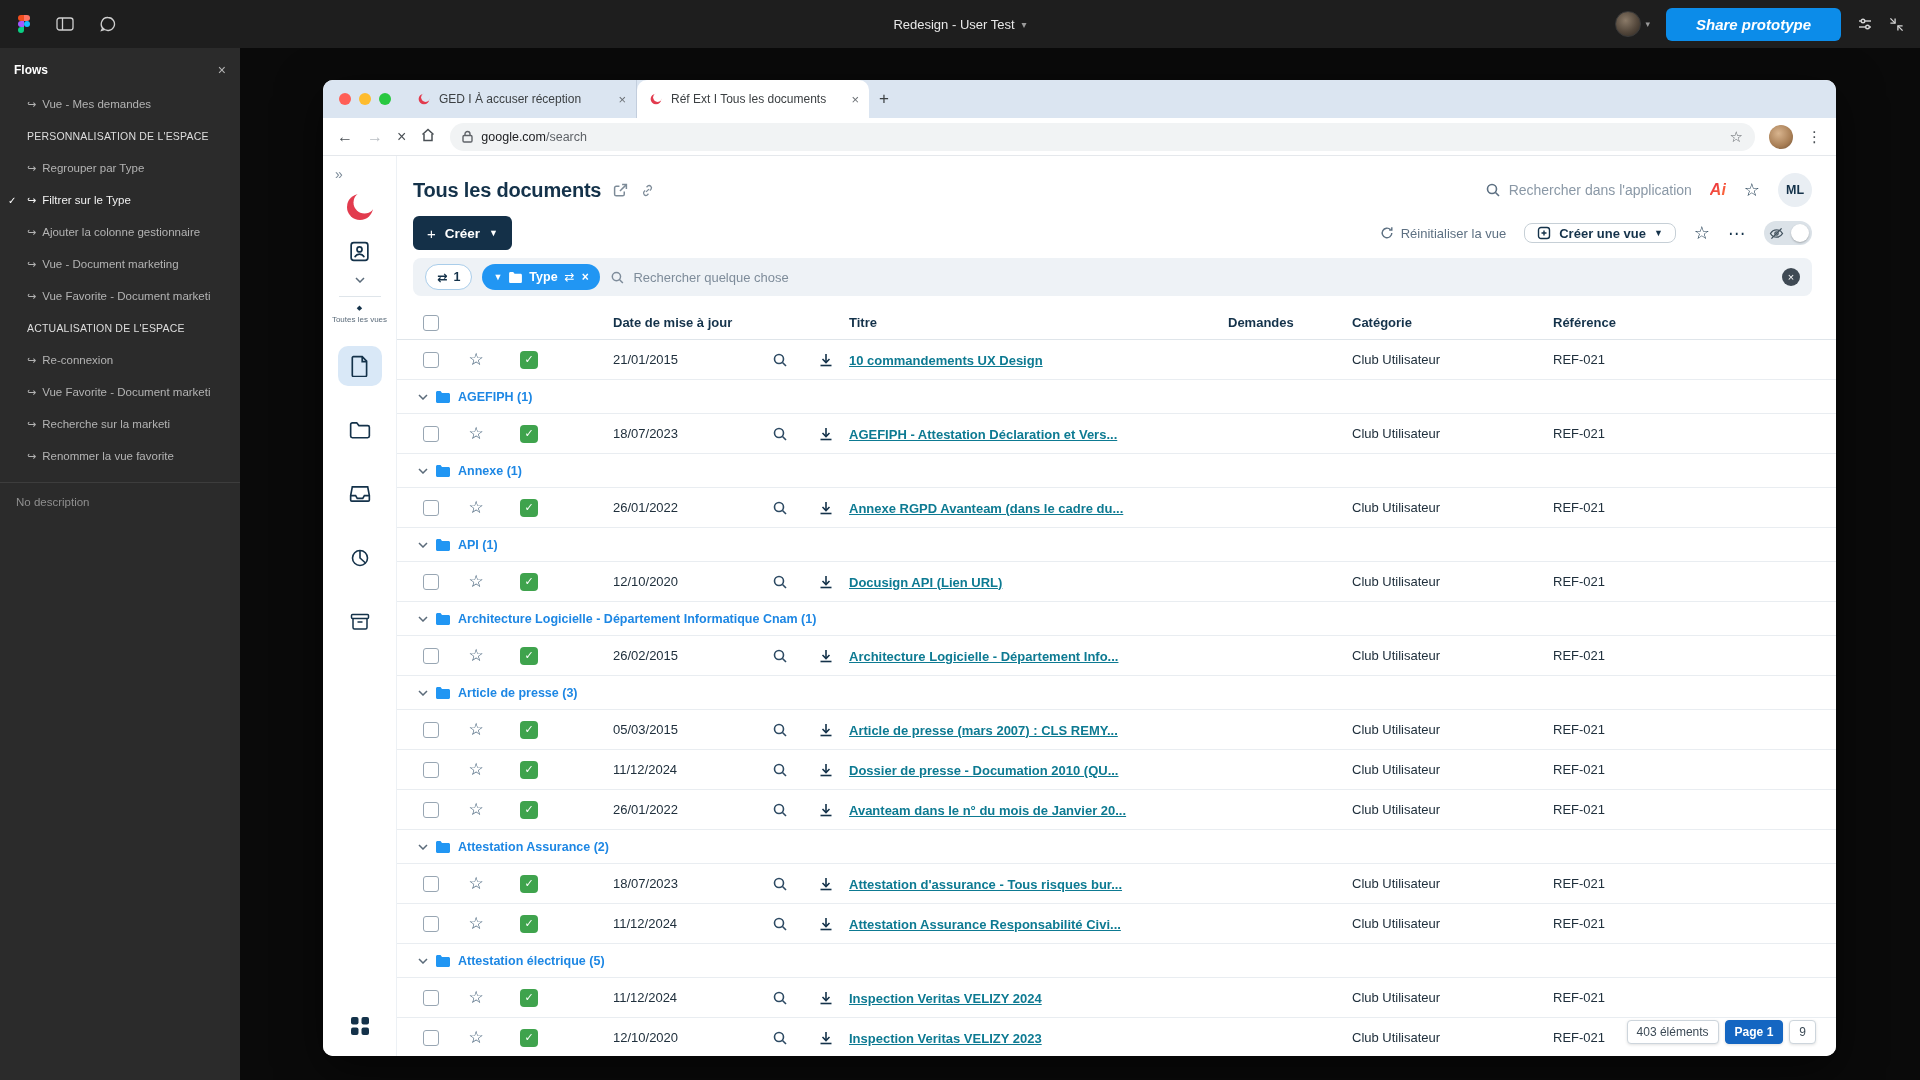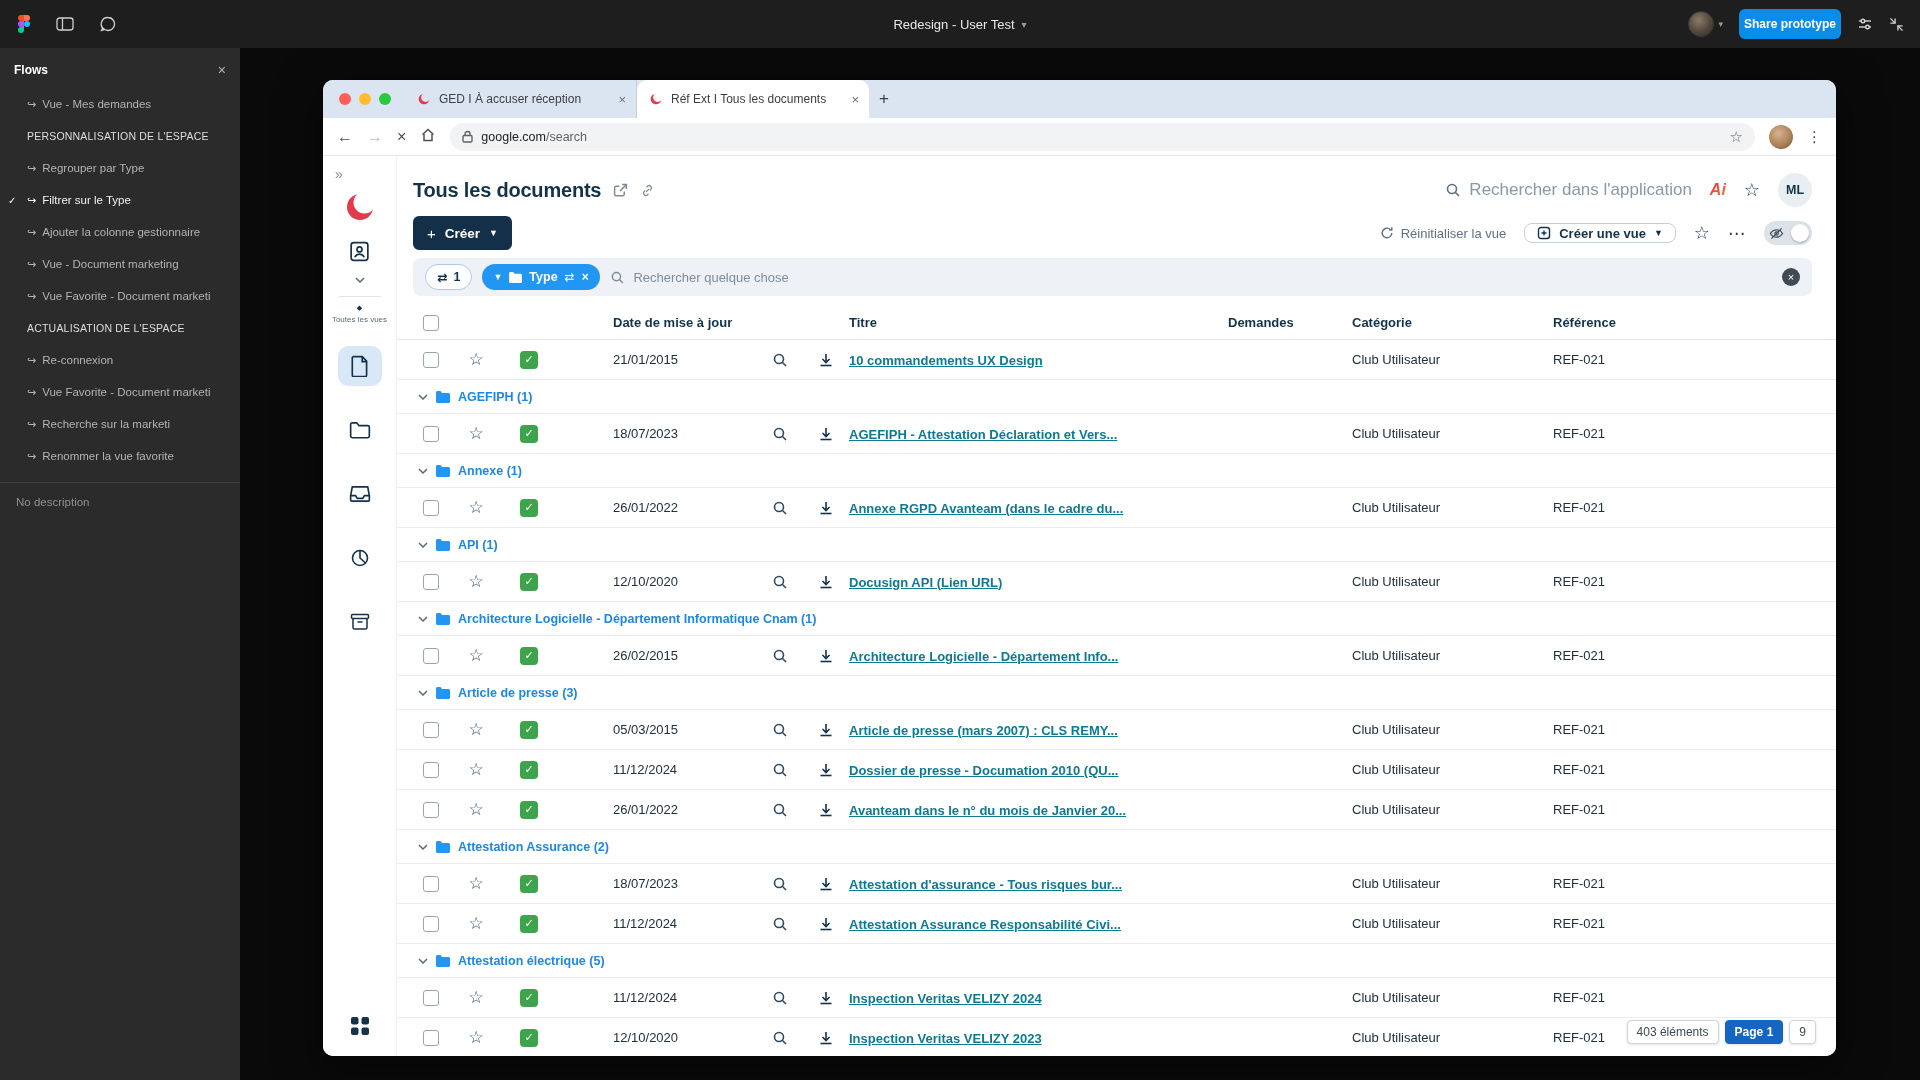--- a/index.html
+++ b/index.html
@@ -12,22 +12,22 @@
   .fg-left { display:flex; align-items:center; gap:26px; padding-left:18px; }
   .fg-iconbtn { display:flex; align-items:center; justify-content:center; cursor:pointer; }
   .fg-center { position:absolute; left:50%; transform:translateX(-50%); display:flex; align-items:center; gap:7px;
     color:#e8e8e8; font-size:13px; }
   .fg-center .chev { color:#9a9a9a; font-size:10px; }
   .fg-right { margin-left:auto; display:flex; align-items:center; gap:16px; padding-right:16px; }
   .fg-avatar-wrap { display:flex; align-items:center; gap:4px; }
   .fg-avatar { width:26px; height:26px; border-radius:50%;
     background:radial-gradient(circle at 40% 35%, #8a7a68 0%, #54483c 55%, #2c2620 100%); border:1px solid #3a3a3a; }
   .fg-avatar-chev { color:#9a9a9a; font-size:9px; }
-  .share-btn { background:#0c8ce9; color:#fff; font-size:12px; font-weight:600;
-    padding:8px 5px; border-radius:6px; border:none; cursor:pointer; }
+  .share-btn { background:#0c8ce9; color:#fff; font-size:15px; font-weight:600;
+    padding:8px 30px; border-radius:6px; border:none; cursor:pointer;font-style:italic; }
 
   
   .flows-panel { position:fixed; top:48px; left:0; width:240px; bottom:0; background:#2b2b2b; z-index:40; }
   .flows-header { display:flex; align-items:center; justify-content:space-between; padding:14px 14px 8px 14px; }
   .flows-title { color:#fff; font-size:12px; font-weight:700; }
   .flows-close { color:#b5b5b5; font-size:14px; cursor:pointer; }
   .flows-list { margin-top:2px; }
   .flow-item { height:32px; display:flex; align-items:center; padding:0 10px 0 8px; gap:6px;
     color:#b3b3b3; font-size:11.5px; cursor:pointer; white-space:nowrap; overflow:hidden; }
   .flow-item .flow-check { width:13px; color:#fff; font-size:10px; visibility:hidden; flex:none; }
@@ -88,21 +88,21 @@
   .rail-icon.active { margin-top:22px; background:#d9e8f7; }
   .rail-grid { margin-top:auto; margin-bottom:16px; cursor:pointer; }
 
   .main { flex:1; min-width:0; display:flex; flex-direction:column; position:relative; }
 
   .app-header { height:54px; display:flex; align-items:center; padding:14px 24px 0 16px; }
   .page-title { font-size:20px; font-weight:700; color:#14324a; letter-spacing:-.2px; }
   .title-ic { margin-left:12px; cursor:pointer; display:flex; }
   .hdr-right { margin-left:auto; display:flex; align-items:center; gap:18px; }
   .hdr-search { display:flex; align-items:center; gap:8px; cursor:text; }
-  .hdr-search span { color:#8a98a6; font-size:17px; }
+  .hdr-search span { color:#8a98a6; font-size:14px; }
   .ai-logo { font-size:16px; font-weight:800; font-style:italic;
     background:linear-gradient(135deg,#e8253f,#ff7a3d); -webkit-background-clip:text; background-clip:text; color:transparent; }
   .hdr-star { font-size:18px; color:#14324a; cursor:pointer; }
   .ml-avatar { width:34px; height:34px; border-radius:50%; background:#e9eef3; color:#14324a;
     font-size:12.5px; font-weight:700; display:flex; align-items:center; justify-content:center; cursor:pointer; }
 
   .app-toolbar { height:46px; display:flex; align-items:center; padding:0 24px 0 16px; }
   .create-btn { background:#143048; color:#fff; border:none; border-radius:6px; height:34px; padding:0 14px;
     font-size:13.5px; font-weight:600; display:flex; align-items:center; gap:9px; cursor:pointer; }
   .create-btn .plus { font-size:15px; font-weight:400; }

